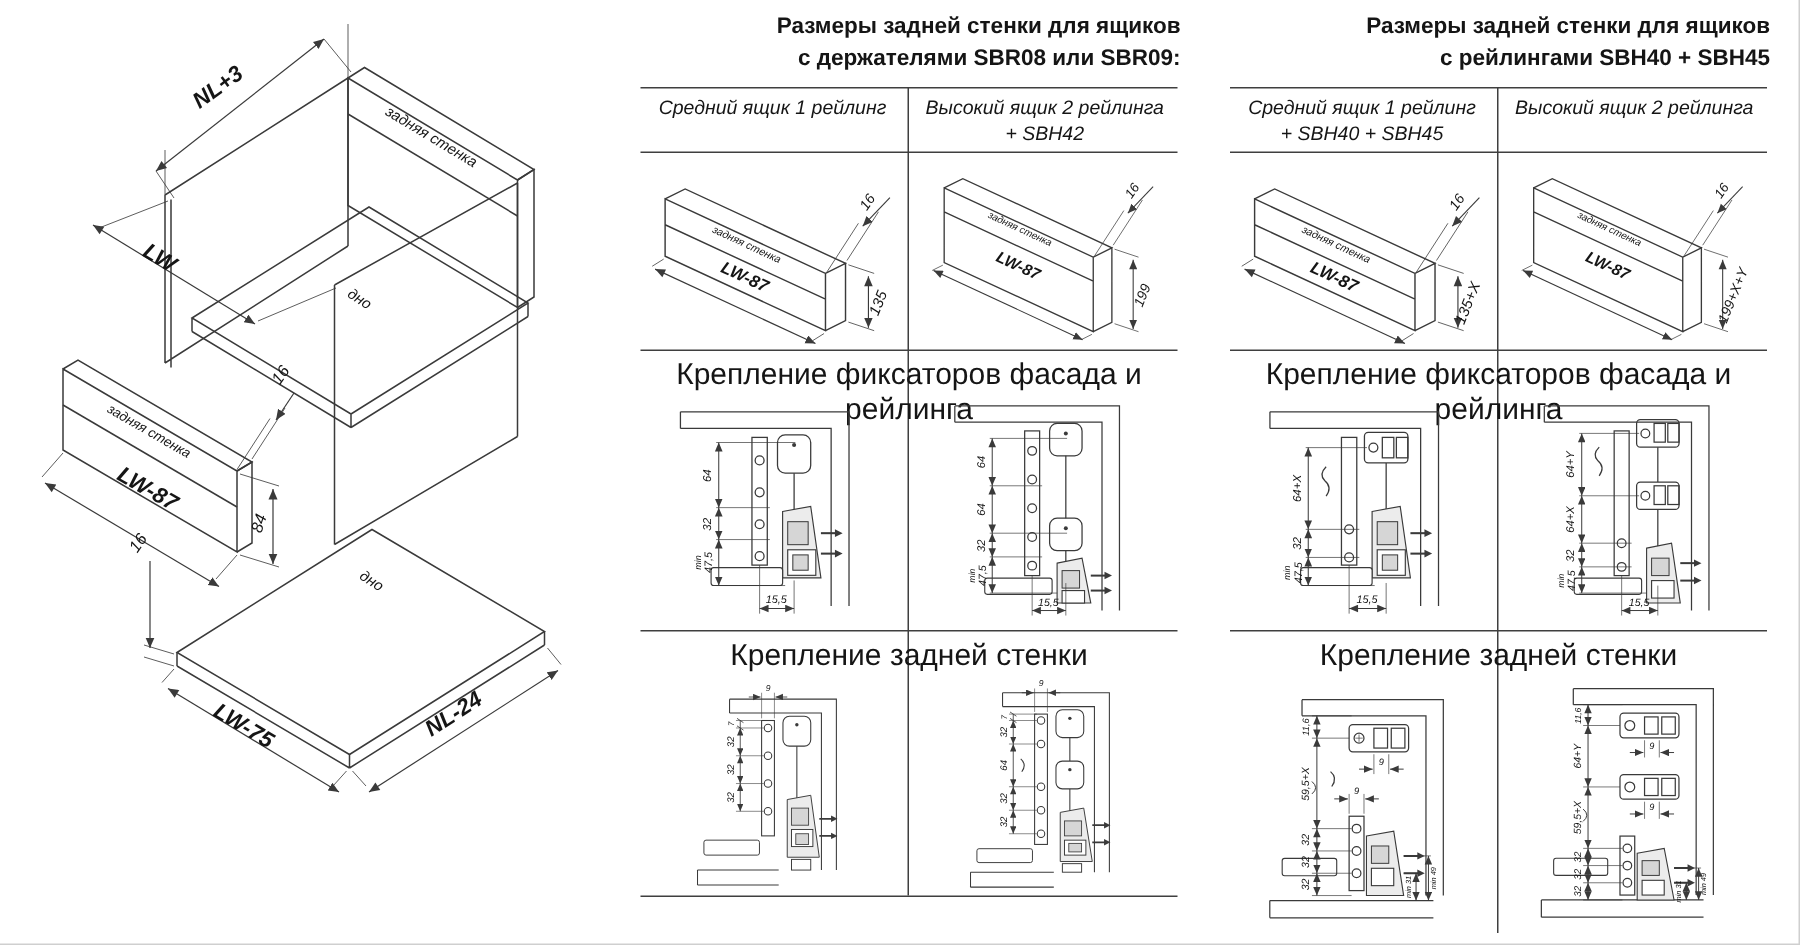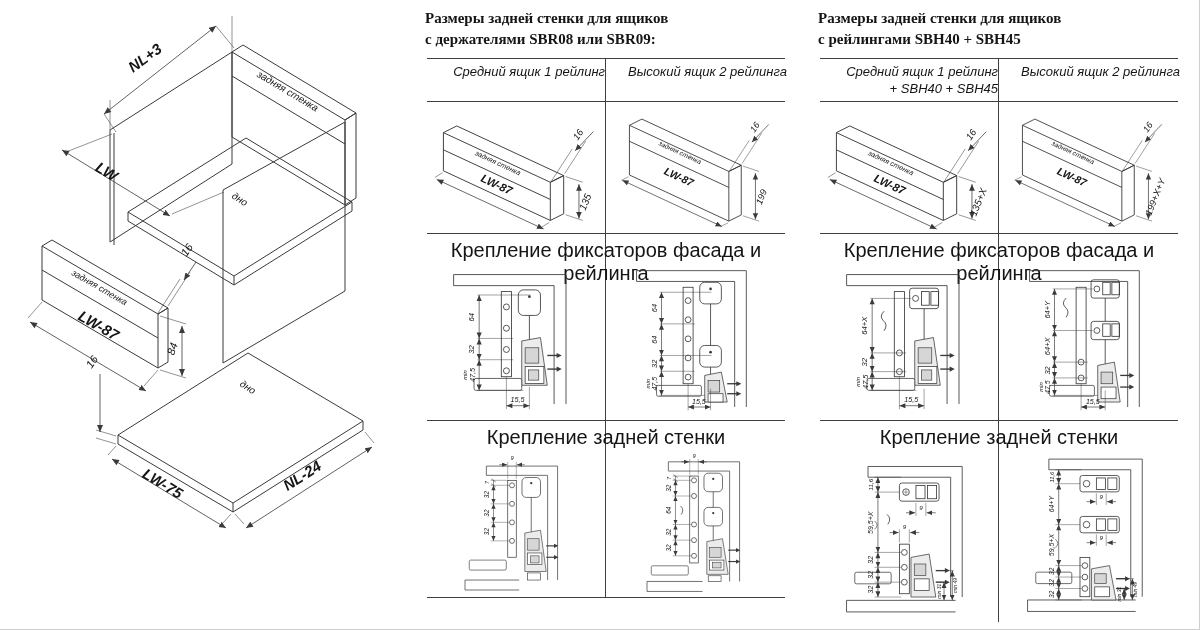--- a/index.html
+++ b/index.html
@@ -1,20 +1,20 @@
 <!DOCTYPE html>
 <html><head>
 <meta charset="utf-8">
 <style>
   html,body{margin:0;padding:0;background:#fff;}
   #page{position:relative;width:1199px;height:629px;background:#fff;border-right:1px solid #cfcfcf;border-bottom:1px solid #cfcfcf;overflow:hidden;font-family:"Liberation Sans",sans-serif;color:#151515;}
   .abs{position:absolute;}
   .section{position:absolute;top:0;width:362px;height:630px;}
-  .title{position:absolute;width:100%;text-align:left;font-weight:bold;font-size:15px;line-height:20px;font-family:Liberation Serif, serif;}
-  .hdr{position:absolute;text-align:right;font-style:italic;font-size:13px;line-height:17px;}
+  .title{position:absolute;width:100%;text-align:right;font-weight:bold;font-size:15px;line-height:20px;}
+  .hdr{position:absolute;text-align:center;font-style:italic;font-size:13px;line-height:17px;}
   .sub{position:absolute;width:100%;text-align:center;font-size:20px;}
   .hr{position:absolute;left:2px;width:358px;height:1px;background:#3f3f3f;}
   .vr{position:absolute;width:1px;background:#3f3f3f;}
   svg{overflow:visible;}
   svg .s{stroke:#3a3a3a;fill:none;stroke-width:1;}
   svg .s2{stroke:#3a3a3a;fill:none;stroke-width:1.6;}
   svg .dim{stroke:#3a3a3a;fill:none;stroke-width:.8;}
   svg .ext{stroke:#3a3a3a;fill:none;stroke-width:.55;}
   svg .fillL{fill:#ececec;stroke:#3a3a3a;stroke-width:.9;}
   svg .fillG{fill:#d6d6d6;stroke:#3a3a3a;stroke-width:.8;}
@@ -96,20 +96,21 @@
 <div class="section" style="left:425px">
   <div class="title" style="top:8px">Размеры задней стенки для ящиков</div>
   <div class="title" style="top:29px">с держателями SBR08 или SBR09:</div>
   <div class="hr" style="top:58px"></div>
   <div class="vr" style="left:180px;top:58px;height:539px"></div>
   <div class="hdr" style="left:0;top:63px;width:180px">
     <div>Средний ящик 1 рейлинг</div>
   </div>
   <div class="hdr" style="left:181px;top:63px;width:181px">
     <div>Высокий ящик 2 рейлинга</div>
+    <div>+ SBH42</div>
   </div>
   <div class="hr" style="top:101px"></div>
 
   <svg class="abs" style="left:5px;top:104px" width="170" height="126" viewBox="0 0 178 132">
     <path class="s" d="M14,30 L126,82 L126,122 L14,70 Z M14,30 L28,23 L140,75 L126,82 M126,82 L140,75 L140,115 L126,122 M14,48 L126,100"></path>
     <text class="it" font-size="7.5" text-anchor="middle" transform="translate(70,64) rotate(25)">задняя стенка</text>
     <text class="it bd" font-size="12" text-anchor="middle" transform="translate(68,88) rotate(25)">LW-87</text>
     <path class="ext" d="M13,72 L5,77 M125,124 L117,129"></path>
     <line class="dim" x1="7" y1="79" x2="119" y2="131" marker-start="url(#as)" marker-end="url(#ae)"></line>
     <path class="ext" d="M141,73 L163,39 M127,81 L149,47"></path>

